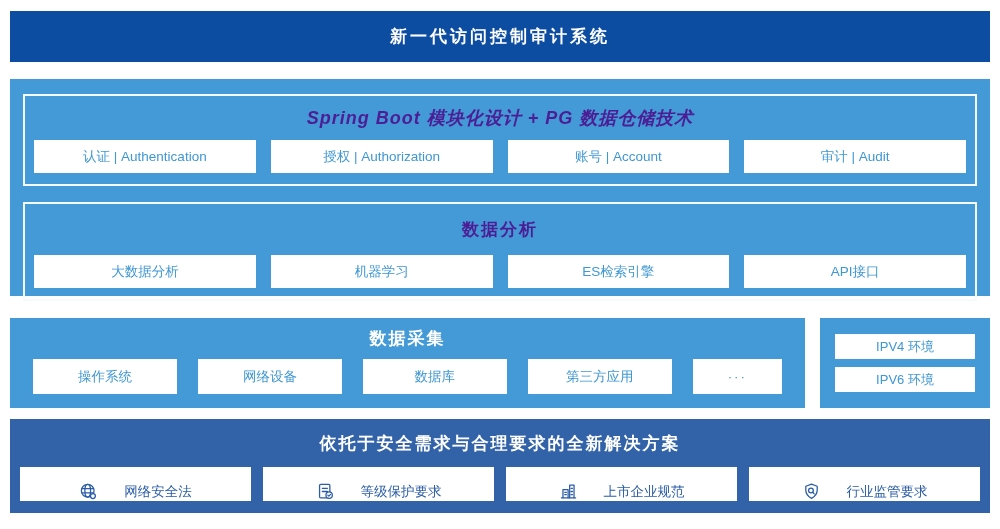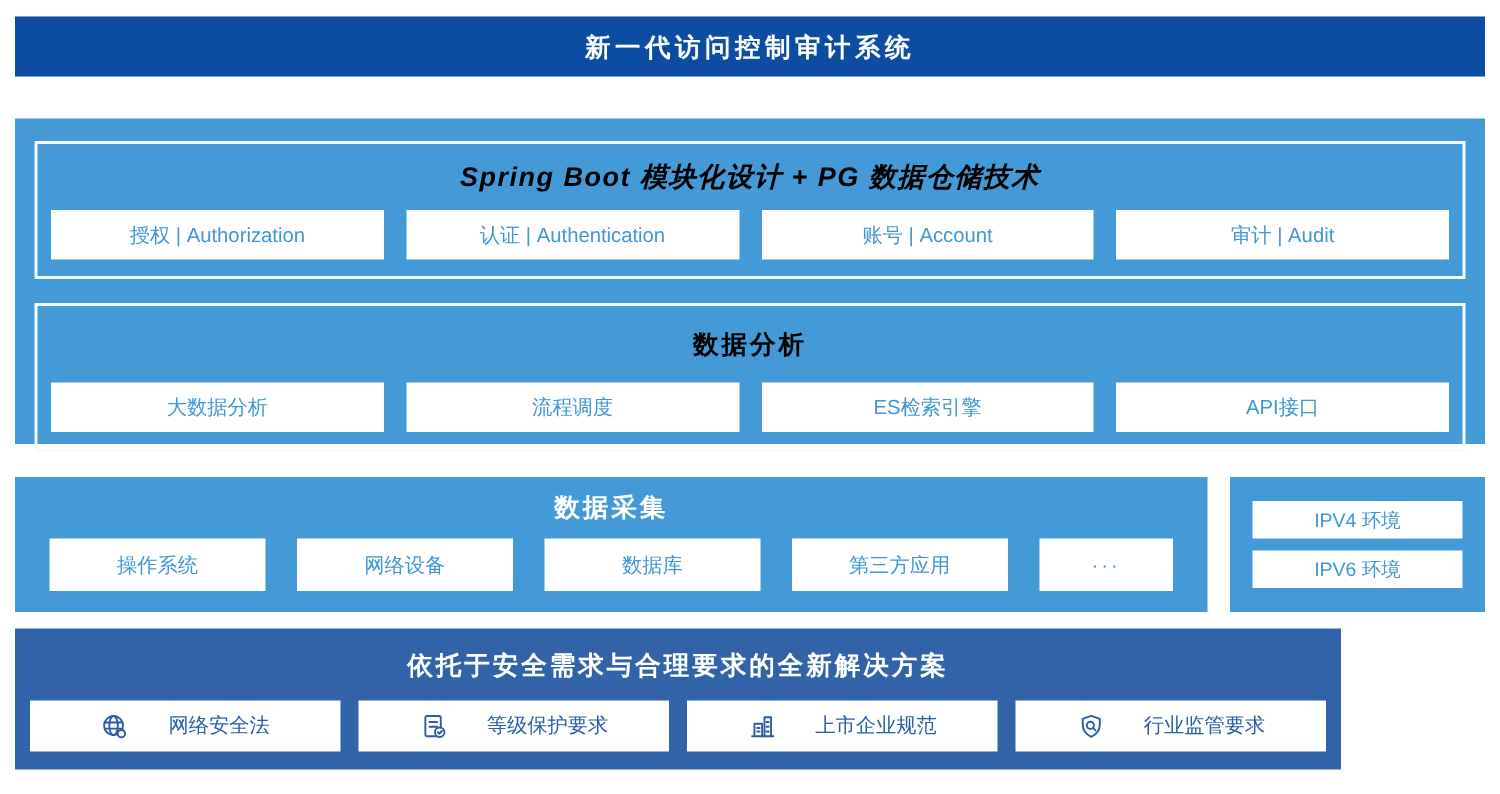--- a/index.html
+++ b/index.html
@@ -12,36 +12,36 @@
   }
   html,body{margin:0;padding:0;}
   body{
     width:1000px;height:529px;position:relative;background:#ffffff;
     font-family:"Liberation Sans", sans-serif;overflow:hidden;
   }
   .abs{position:absolute;}
 
   
   #banner{
-    left:10px;top:11px;width:980px;height:40px;background:var(--banner-bg);
+    left:10px;top:11px;width:980px;height:51px;background:var(--banner-bg);
     display:flex;align-items:center;justify-content:center;
   }
   .banner-title{color:#fff;font-size:17px;font-weight:bold;letter-spacing:3px;}
 
   
   #platform{left:10px;top:79px;width:980px;height:217px;background:var(--light-bg);}
   .frame{
     position:absolute;left:13px;width:954px;box-sizing:border-box;
     border:2px solid var(--frame-border);display:flex;flex-direction:column;
   }
   #frame-module{top:15px;height:92px;}
   #frame-analysis{top:123px;height:99px;}
   .frame-title{
     flex:1;display:flex;align-items:center;justify-content:center;
-    color:#000000;font-weight:bold;letter-spacing:2px;
+    color:#4c1d95;font-weight:bold;letter-spacing:2px;
   }
   #frame-module .frame-title{font-size:18px;font-style:italic;letter-spacing:1px;}
   #frame-analysis .frame-title{font-size:17px;}
 
   .box-row{display:flex;gap:15px;padding:0 9px 11px;}
   .wbox{
     flex:1;height:33px;background:#fff;display:flex;align-items:center;justify-content:center;
     color:var(--light-text);font-size:13.5px;white-space:nowrap;
   }
 
@@ -64,56 +64,56 @@
     display:flex;flex-direction:column;justify-content:center;gap:8px;
     padding:16px 15px;box-sizing:border-box;
   }
   .env-box{
     height:28px;background:#fff;display:flex;align-items:center;justify-content:center;
     color:var(--light-text);font-size:13px;
   }
 
   
   #solution{
-    left:10px;top:419px;width:884px;height:94px;background:var(--solution-bg);
+    left:10px;top:419px;width:980px;height:94px;background:var(--solution-bg);
     display:flex;flex-direction:column;
   }
   #solution .box-row{padding:0 10px 12px;gap:12px;}
   .sol-box{
-    flex:1;height:34px;background:#fff;display:flex;align-items:center;justify-content:center;
+    flex:1;height:34px;background:#fff;display:flex;align-items:flex-end;justify-content:center;
     gap:26px;color:var(--dark-text);font-size:13.5px;
   }
   .sol-box svg{width:19px;height:19px;flex:none;display:block;}
   .sol-box svg *{stroke:var(--dark-text);stroke-width:1.6;fill:none;stroke-linecap:round;stroke-linejoin:round;}
   .sol-box svg .fillwhite{fill:#fff;}
 </style>
 </head>
 <body>
 
 <div class="abs" id="banner">
   <div class="banner-title">新一代访问控制审计系统</div>
 </div>
 
 <div class="abs" id="platform">
 
   <div class="frame" id="frame-module">
     <div class="frame-title">Spring Boot 模块化设计 + PG 数据仓储技术</div>
     <div class="box-row">
+      <div class="wbox">认证 | Authentication</div>
       <div class="wbox">授权 | Authorization</div>
-      <div class="wbox">认证 | Authentication</div>
       <div class="wbox">账号 | Account</div>
       <div class="wbox">审计 | Audit</div>
     </div>
   </div>
 
   <div class="frame" id="frame-analysis">
     <div class="frame-title">数据分析</div>
     <div class="box-row">
       <div class="wbox">大数据分析</div>
-      <div class="wbox">流程调度</div>
+      <div class="wbox">机器学习</div>
       <div class="wbox">ES检索引擎</div>
       <div class="wbox">API接口</div>
     </div>
   </div>
 
 </div>
 
 <div class="abs" id="collection">
   <div class="sec-title">数据采集</div>
   <div class="box-row">

